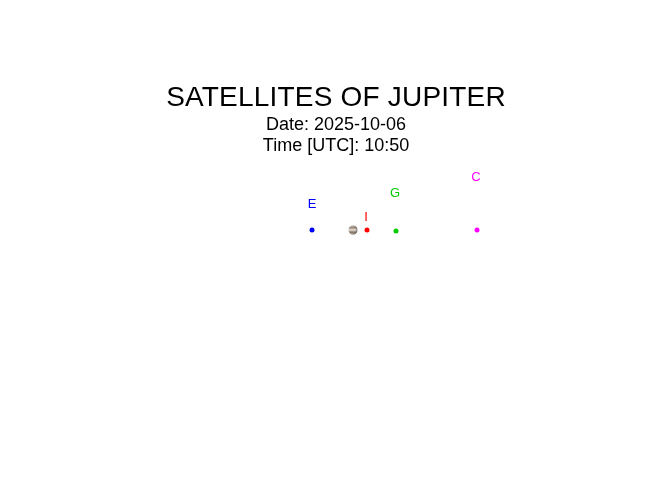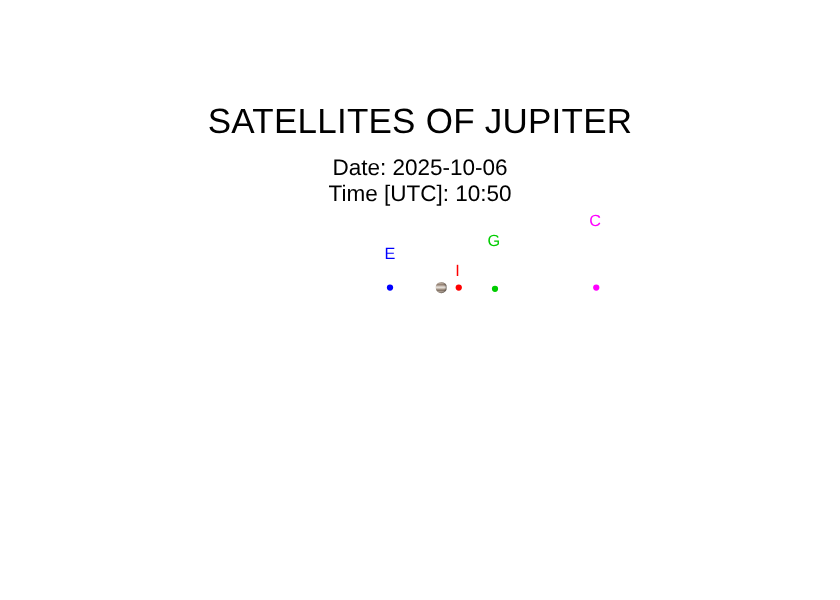--- a/index.html
+++ b/index.html
@@ -34,21 +34,21 @@
     letter-spacing: 0.2px;
     white-space: nowrap;
   }
   .subtitle-line {
     font-size: 18px;
     line-height: 21px;
     color: #000000;
     font-weight: normal;
     white-space: nowrap;
   }
-  #date-line { margin-top: 12px; }
+  #date-line { margin-top: 2px; }
 
   
   #sky-field {
     position: absolute;
     left: 0;
     top: 0;
     width: 672px;
     height: 480px;
   }
 

